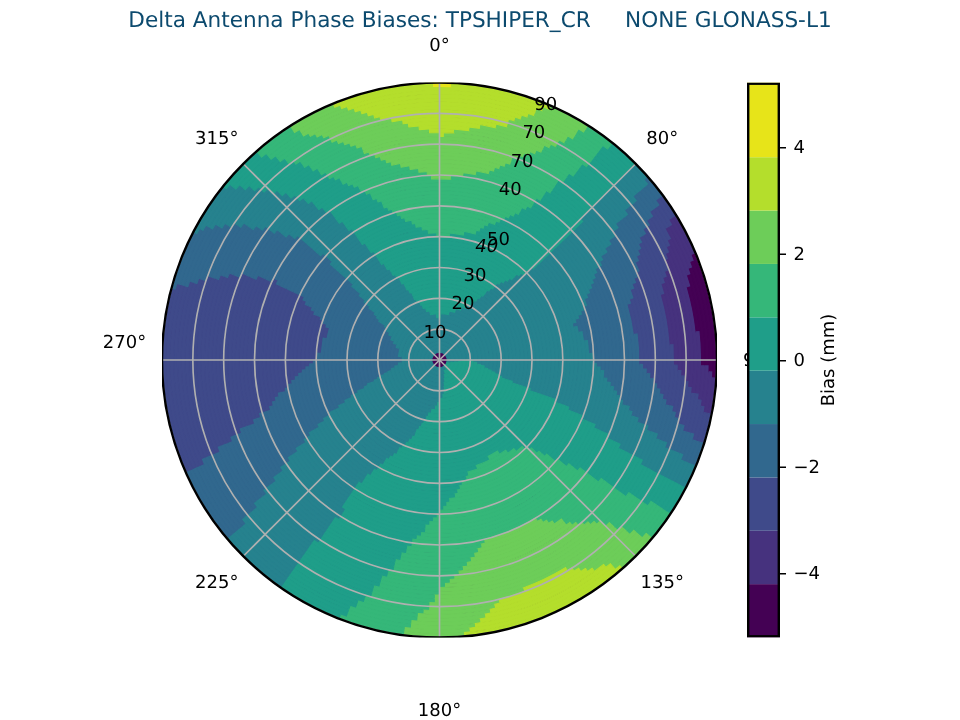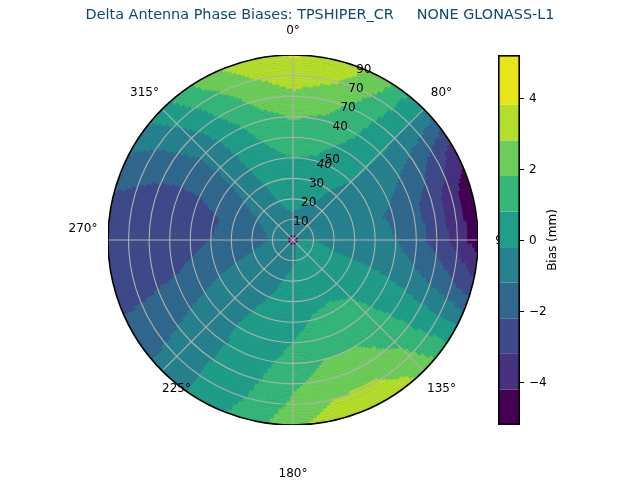--- a/index.html
+++ b/index.html
@@ -1135,24 +1135,24 @@
           <line x1="185" y1="185" x2="0" y2="185.00000000000003" stroke="#b0b0b0" stroke-width="1.1"></line>
           <line x1="185" y1="185" x2="54.185245480488675" y2="54.18524548048873" stroke="#b0b0b0" stroke-width="1.1"></line>
         </g>
         <circle cx="185" cy="185" r="185" fill="none" stroke="#000000" stroke-width="1.6"></circle>
       </svg>
   <div class="ang-label" style="left: 185px; top: -24.975px;">0°</div>
       <div class="ang-label" style="left: 333.475px; top: 36.5253px;">80°</div>
       <div class="ang-label" style="left: 394.975px; top: 185px;">90</div>
       <div class="ang-label" style="left: 333.475px; top: 333.475px;">135°</div>
       <div class="ang-label" style="left: 185px; top: 418px;">180°</div>
-      <div class="ang-label" style="left: 36.5253px; top: 333.475px; margin-left: 32px;">225°</div>
+      <div class="ang-label" style="left: 36.5253px; top: 333.475px;">225°</div>
       <div class="ang-label" style="left: -24.975px; top: 173px;">270°</div>
       <div class="ang-label" style="left: 36.5253px; top: 36.5253px;">315°</div>
-      <div class="r-label" style="left: 193px; top: 166.009px;">10</div>
+      <div class="r-label" style="left: 182px; top: 166.009px;">10</div>
       <div class="r-label" style="left: 200.733px; top: 147.018px;">20</div>
       <div class="r-label" style="left: 208.599px; top: 128.027px;">30</div>
       <div class="r-label" style="left: 216.465px; top: 109.037px; font-style: italic;">40</div>
       <div class="r-label" style="left: 224.331px; top: 104px;">50</div>
       <div class="r-label" style="left: 232.198px; top: 71.0549px;">40</div>
       <div class="r-label" style="left: 240.064px; top: 52.064px;">70</div>
       <div class="r-label" style="left: 247.93px; top: 33.0731px;">70</div>
       <div class="r-label" style="left: 255.796px; top: 14.0823px;">90</div>
     </div>
 

